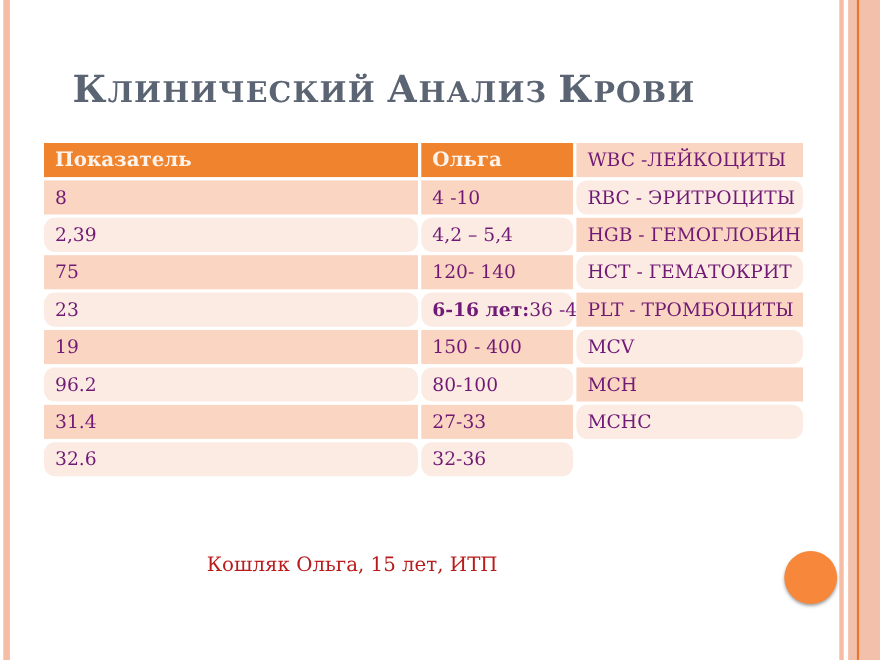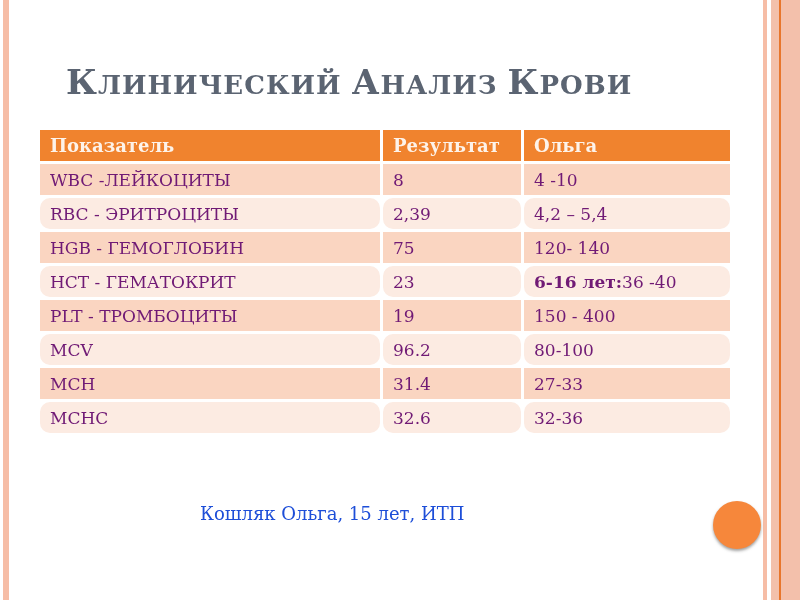--- a/index.html
+++ b/index.html
@@ -59,24 +59,24 @@
     font-size: 18px;
   }
   .cell.dark  { background: var(--row_dark); }
   .cell.light { background: var(--row_light); border-radius: 10px; }
   .norm-bold  { font-weight: 700; text-align: center; }
   .norm-bold:empty { display: none; }
 
   
   .caption {
     position: absolute;
-    left: 200px;
+    left: 188px;
     top: 503px;
     font-size: 18px;
-    color: #1d4ed8;
+    color: #b91c1c;
   }
 
   
   .circle {
     position: absolute;
     left: 713px;
     top: 501px;
     width: 48px;
     height: 48px;
     border-radius: 50%;
@@ -92,21 +92,20 @@
   <div class="stripe-left"></div>
   <div class="stripe-thin"></div>
   <div class="stripe-band">
     <div class="stripe-line"></div>
   </div>
 
   <h1 class="title"><span><span class="big">К</span>ЛИНИЧЕСКИЙ</span> <span><span class="big">А</span>НАЛИЗ</span> <span><span class="big">К</span>РОВИ</span></h1>
 
   <div class="table">
     <div class="cell head">Показатель</div>
-    <div class="cell head">Результат</div>
     <div class="cell head">Ольга</div>
 
     <div class="t-row">
       <div class="cell dark">WBC -ЛЕЙКОЦИТЫ</div>
       <div class="cell dark">8</div>
       <div class="cell dark">
         <span>4 -10</span>
       </div>
     </div>
 

